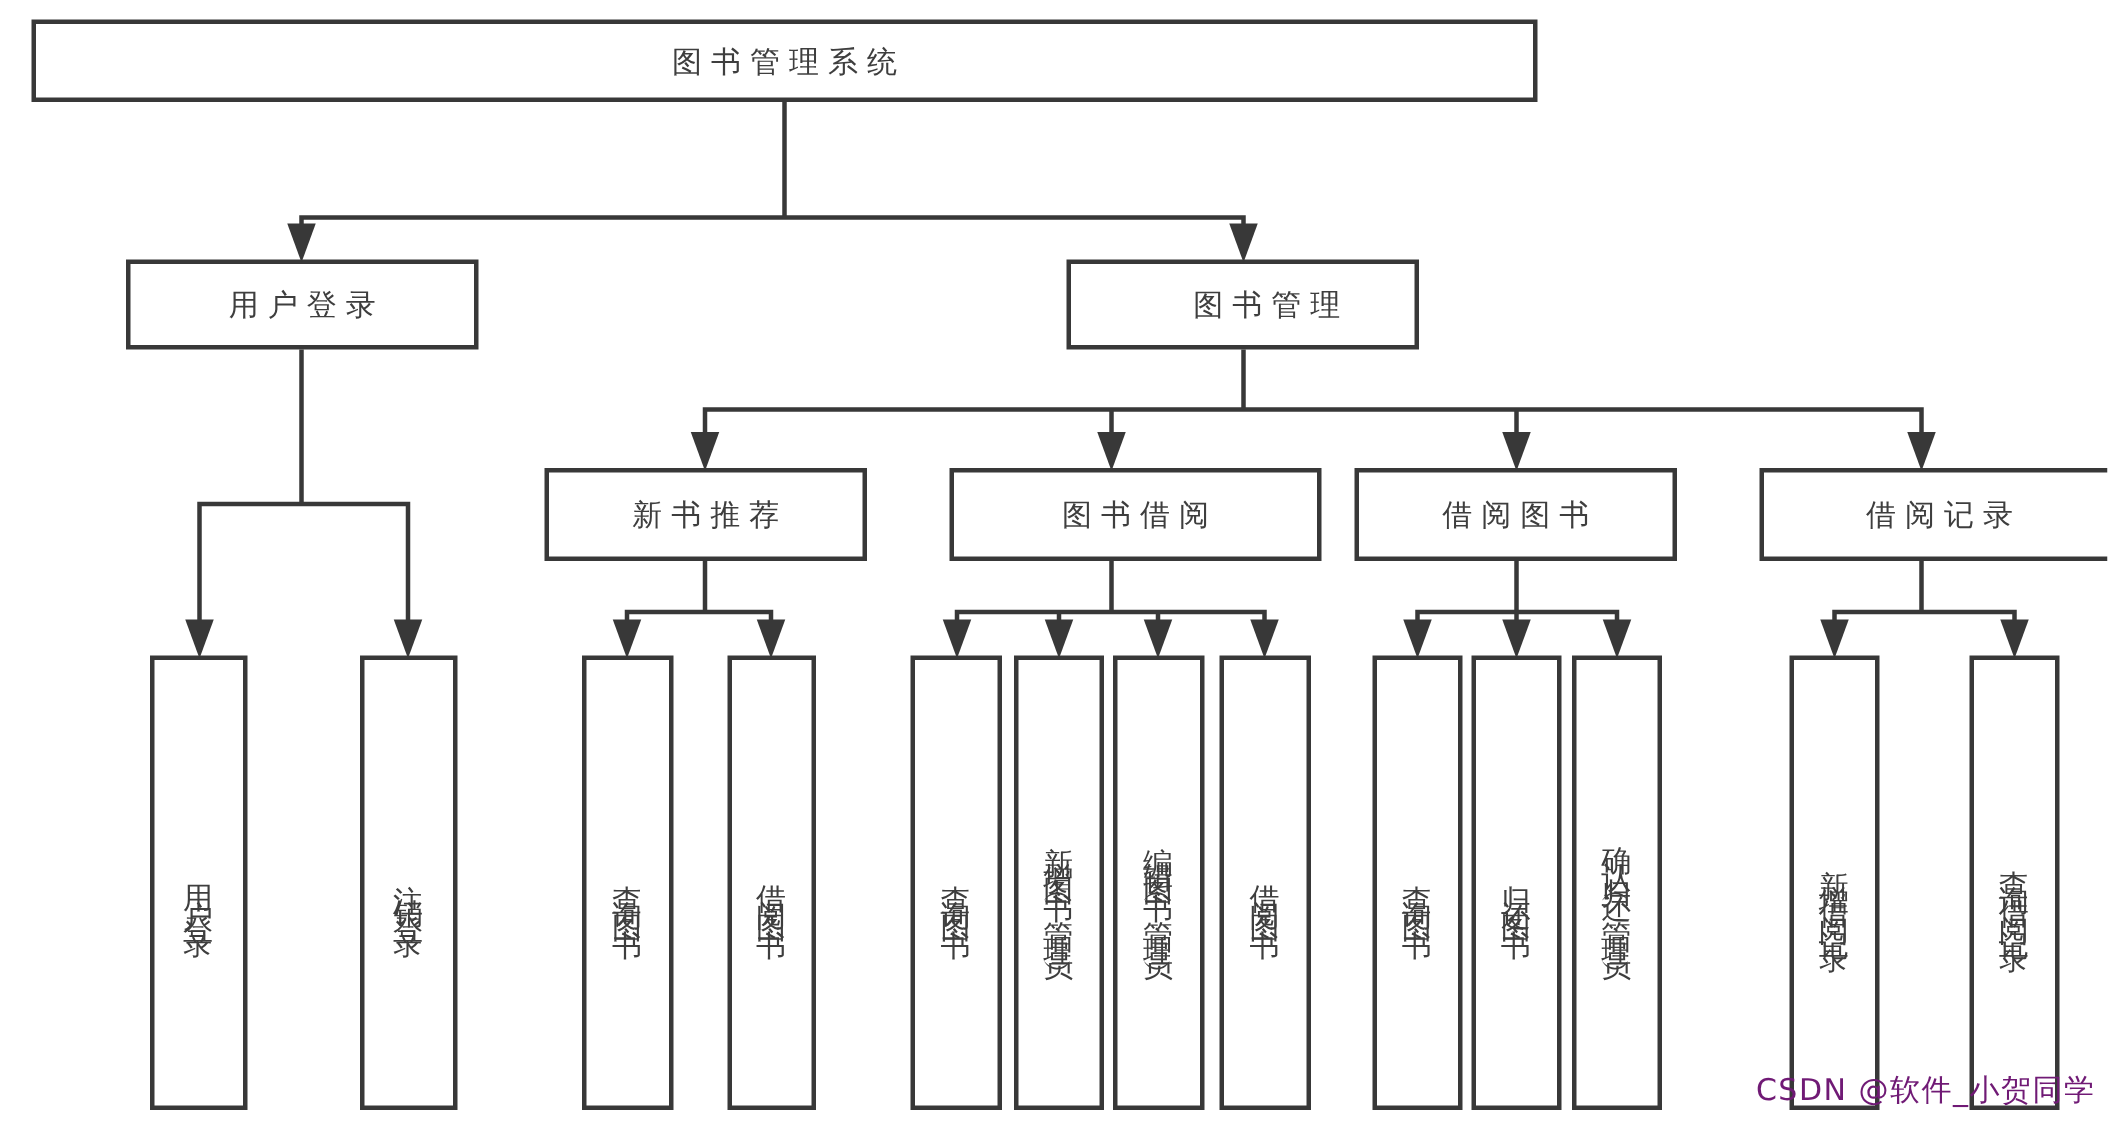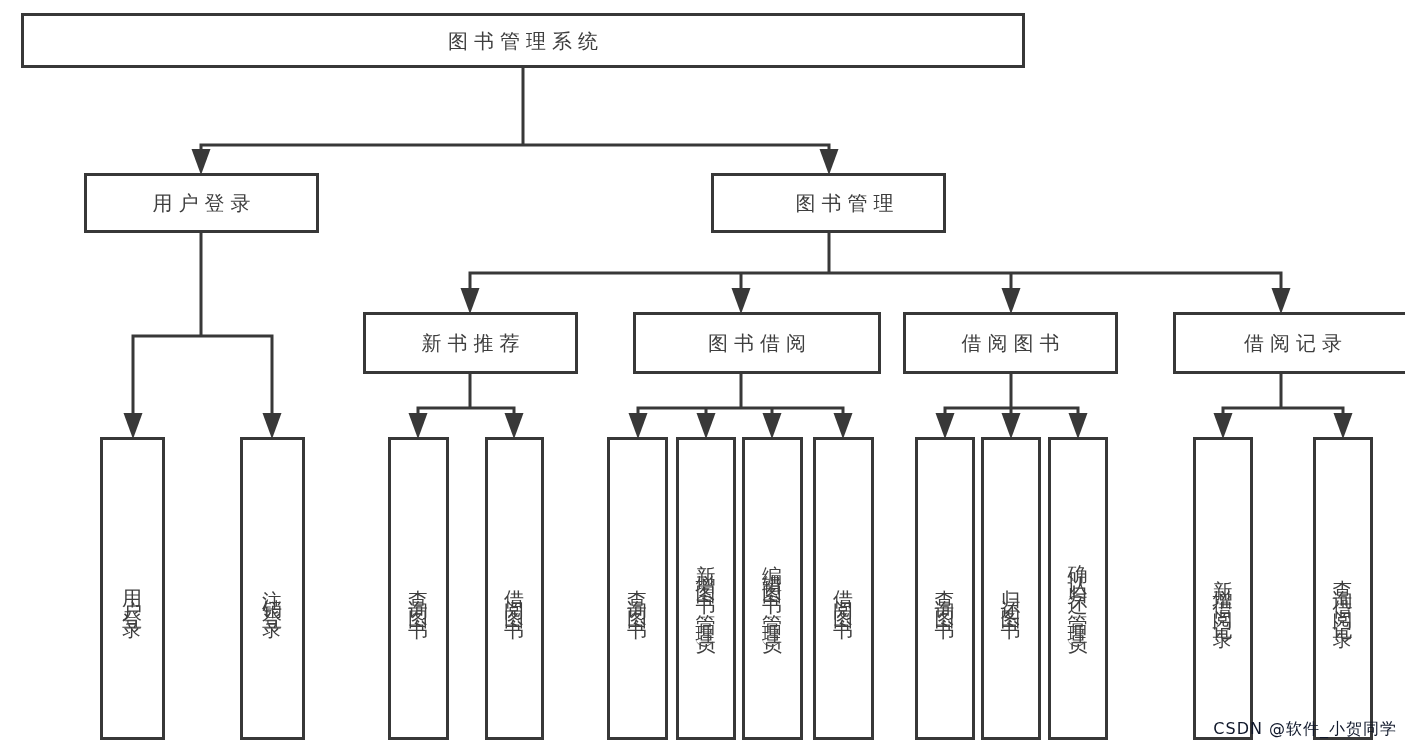--- a/index.html
+++ b/index.html
@@ -65,22 +65,22 @@
   .n-c4 { left: 813px;  width: 61px; }
   .n-d1 { left: 915px;  width: 60px; }
   .n-d2 { left: 981px;  width: 60px; }
   .n-d3 { left: 1048px; width: 60px; }
   .n-e1 { left: 1193px; width: 60px; }
   .n-e2 { left: 1313px; width: 60px; }
   .watermark {
     position: absolute;
     right: 8px;
     bottom: 7px;
-    font-size: 16px;
-    color: #0f172a;
+    font-size: 20px;
+    color: #701a75;
     letter-spacing: 1px;
     z-index: 4;
     white-space: nowrap;
   }
 </style>
 </head>
 <body>
 
 <div class="stage">
 

